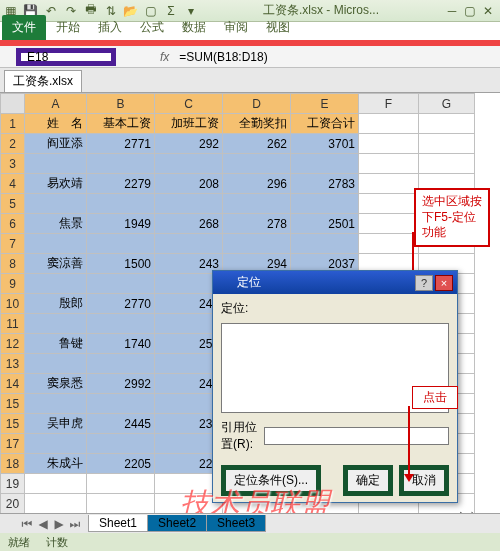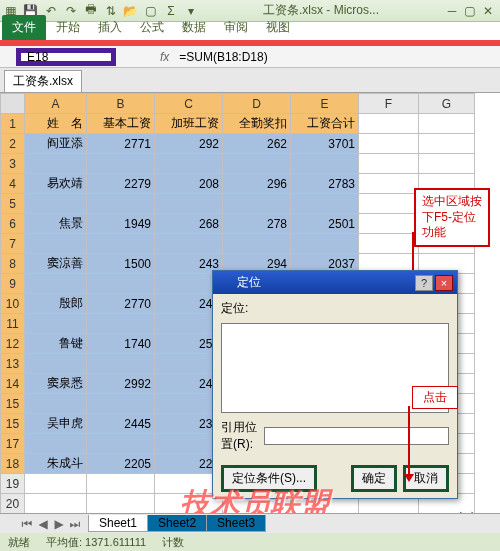--- a/index.html
+++ b/index.html
@@ -37,31 +37,31 @@
 .dialog .dtitle { background: linear-gradient(#2a5bd0, #1040a0); color: #fff; padding: 3px 4px; display: flex; align-items: center; }
 .dialog .dtitle span:first-child { flex: 1; font-size: 12px; margin-left: 20px; }
 .dialog .dclose, .dialog .dhelp { width: 18px; height: 16px; background: #e05050; border: 1px solid #800; margin-left: 2px; display: inline-flex; align-items: center; justify-content: center; color: #fff; font-size: 11px; }
 .dialog .dhelp { background: #d0d0d0; color: #333; border-color: #888; }
 .dialog .dbody { padding: 6px 8px; }
 .dialog .dlabel { margin-bottom: 6px; }
 .dialog .listbox { width: 100%; height: 90px; border: 1px solid #7a7a7a; background: #fff; }
 .dialog .refrow { display: flex; align-items: center; margin-top: 6px; gap: 4px; }
 .dialog .refinput { flex: 1; border: 1px solid #7a7a7a; background: #fff; height: 18px; padding: 0 3px; }
 .dialog .dbtns { display: flex; gap: 6px; padding: 6px 8px; justify-content: flex-end; }
-.dialog .dbtn { border: 3px solid #14532d; background: #efefef; padding: 2px 8px; font-size: 12px; }
+.dialog .dbtn { border: 5px solid #14532d; background: #efefef; padding: 2px 8px; font-size: 12px; }
 .callout2 { position: absolute; right: 42px; top: 386px; border: 1px solid #d00000; background: #fff; padding: 2px 10px; color: #d00000; }
 .arrow2 { position: absolute; right: 90px; top: 406px; width: 2px; height: 70px; background: #d00000; }
 .arrow2::after { content:""; position: absolute; bottom: -6px; left: -4px; width: 0; height: 0; border-top: 8px solid #d00000; border-left: 5px solid transparent; border-right: 5px solid transparent; }
 .sheet-tabs { position: absolute; bottom: 18px; left: 0; right: 0; height: 20px; background: #e8e8e8; display: flex; align-items: center; border-top: 1px solid #a0a0a0; padding-left: 20px; }
 .sheet-tabs .nav { display: flex; gap: 2px; margin-right: 6px; }
 .sheet-tabs .nav span { width: 14px; text-align: center; color: #666; }
 .sheet-tabs .stab { border: 1px solid #a0a0a0; border-top: none; padding: 1px 10px; background: #0369a1; margin-right: -1px; }
 .sheet-tabs .stab.active { background: #fff; }
 .statusbar { position: absolute; bottom: 0; left: 0; right: 0; height: 18px; background: #dce8d0; display: flex; align-items: center; padding: 0 8px; font-size: 11px; color: #3a5028; gap: 16px; }
-.watermark { position: absolute; bottom: 26px; left: 180px; font-size: 30px; font-weight: bold; color: rgba(255,0,0,0.55); font-style: italic; text-shadow: 1px 1px 2px #fff; pointer-events: none; }
+.watermark { position: absolute; bottom: 26px; left: 180px; font-size: 30px; font-weight: normal; color: rgba(255,0,0,0.55); font-style: italic; text-shadow: 1px 1px 2px #fff; pointer-events: none; }
 .watermark-sub { position: absolute; bottom: 26px; right: 22px; font-size: 11px; color: #333; }
 </style>
 </head>
 <body>
 
 <div class="titlebar">
   <div class="qat">
     <span>▦</span>
     <span>💾</span>
     <span>↶</span>
@@ -386,15 +386,14 @@
     <span>▶</span>
     <span>⏭</span>
   </div>
   <div class="stab active">Sheet1</div>
   <div class="stab">Sheet2</div>
   <div class="stab">Sheet3</div>
 </div>
 
 <div class="statusbar">
   <span>就绪</span>
-  <span>平均值: 1371.611111</span>
   <span>计数</span>
 </div>
 
 </body></html>

